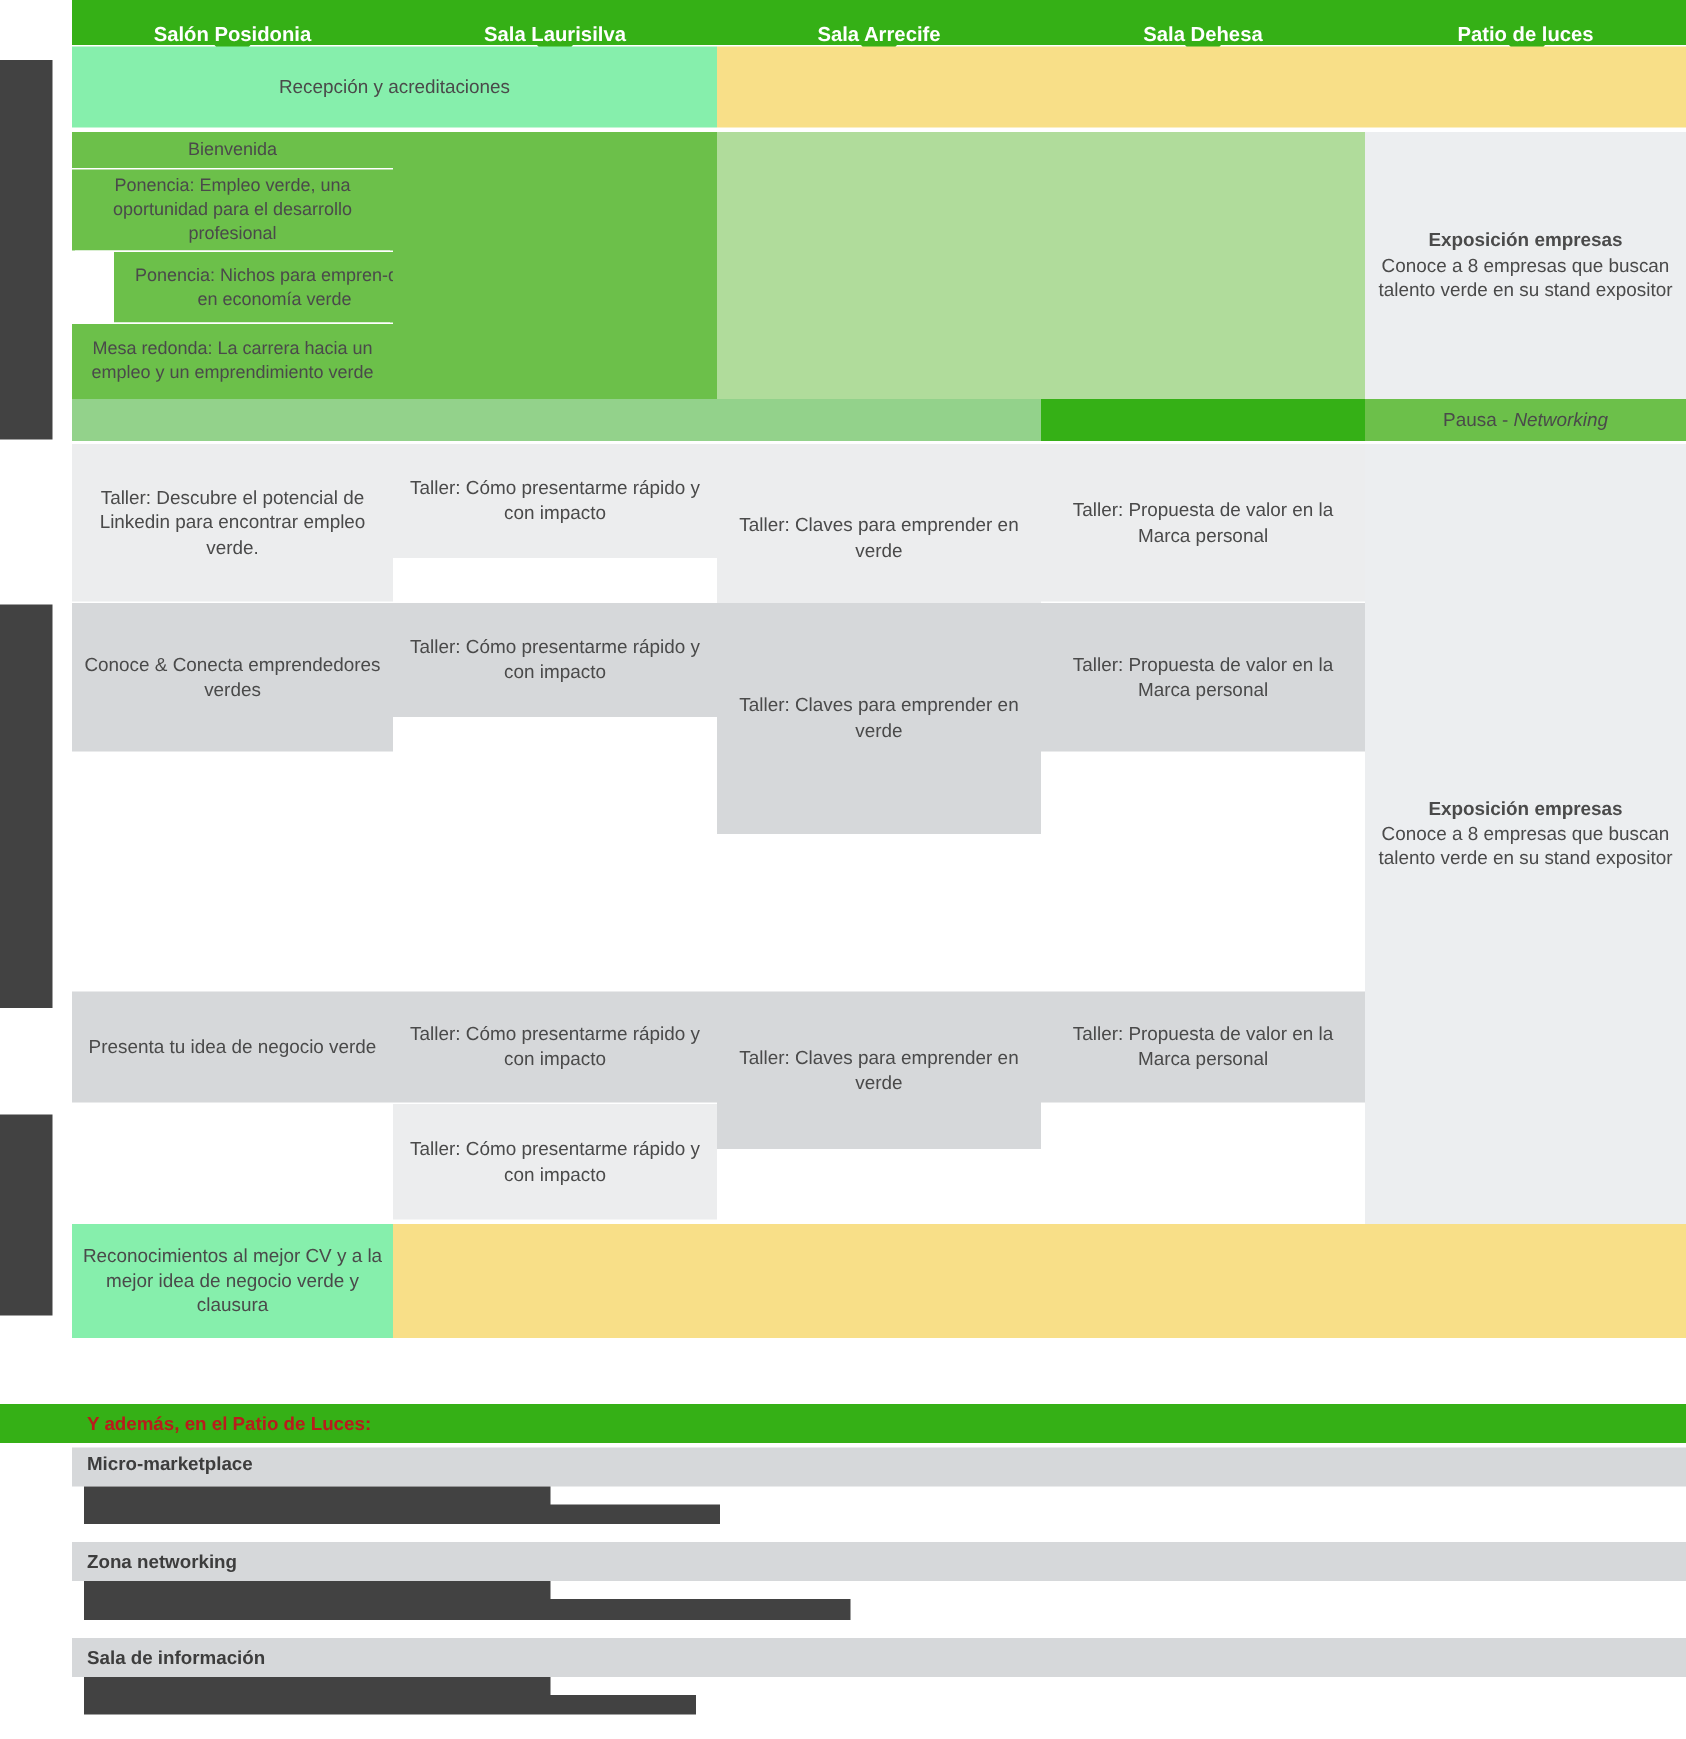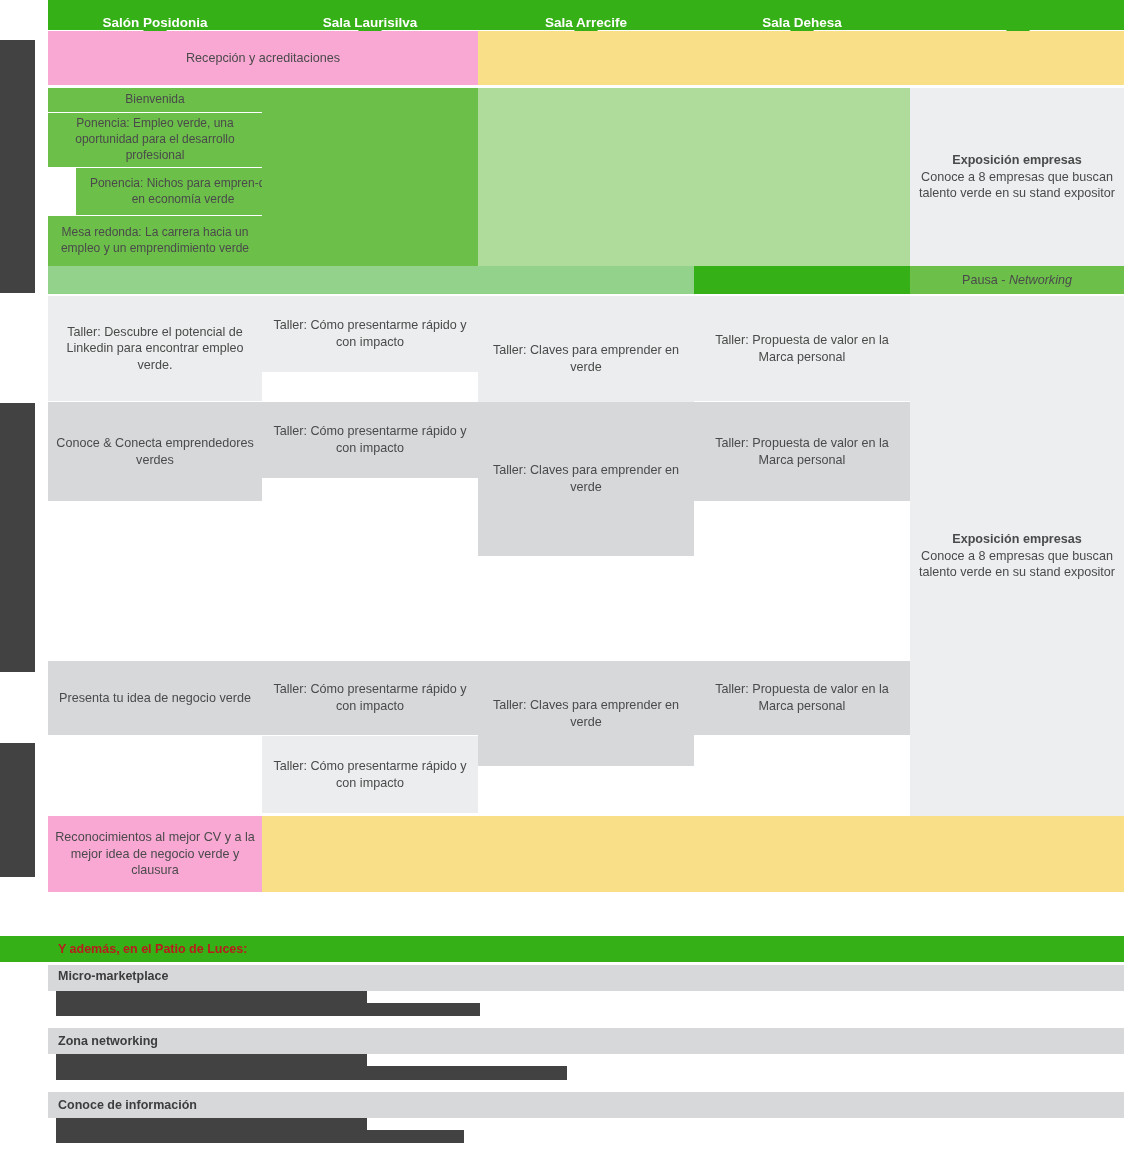--- a/index.html
+++ b/index.html
@@ -37,21 +37,21 @@
   .blk {
     position: absolute;
     display: flex; align-items: center; justify-content: center;
     text-align: center;
     color: #4a4a4a;
     font-size: 12.6px;
     line-height: 1.32;
     padding: 2px 6px;
   }
   .blk.small { font-size: 12px; }
-  .yellow-strong { background: #f9a8d4; }
+  .yellow-strong { background: #86efac; }
   .yellow-light  { background: #f8df88; }
   .green-mid     { background: #6cc04a; }
   .green-pale    { background: #b0dc9b; }
   .green-pale2   { background: #93d28b; }
   .green-dark    { background: #35b016; }
   .gray-light    { background: #ecedee; }
   .gray-mid      { background: #d6d8da; }
   .gray-pale     { background: #eceef0; }
 
   .sep-line {
@@ -96,20 +96,23 @@
   </div>
   <div class="hdr-cell" style="left:262px;width:216px;">
     <span>Sala Laurisilva</span>
   </div>
   <div class="hdr-cell" style="left:478px;width:216px;">
     <span>Sala Arrecife</span>
   </div>
   <div class="hdr-cell" style="left:694px;width:216px;">
     <span>Sala Dehesa</span>
   </div>
+  <div class="hdr-cell" style="left:910px;width:214px;">
+    <span>Patio de luces</span>
+  </div>
 
   <div class="hdr-arrow" style="left:143px;"></div>
   <div class="hdr-arrow" style="left:358px;"></div>
   <div class="hdr-arrow" style="left:574px;"></div>
   <div class="hdr-arrow" style="left:790px;"></div>
   <div class="hdr-arrow" style="left:1006px;"></div>
 
   <div class="blk yellow-strong" style="left:48px;top:31px;width:430px;height:54px;">
     <span>Recepción y acreditaciones</span>
   </div>
@@ -212,17 +215,17 @@
   <div class="f-row-label" style="left:58px;top:963px;">Micro-marketplace</div>
   <div class="redact" style="left:56px;top:991px;width:311px;height:15px;"></div>
   <div class="redact" style="left:56px;top:1003px;width:424px;height:13px;"></div>
 
   <div class="f-row" style="top:1028px;"></div>
   <div class="f-row-label" style="left:58px;top:1028px;">Zona networking</div>
   <div class="redact" style="left:56px;top:1054px;width:311px;height:15px;"></div>
   <div class="redact" style="left:56px;top:1066px;width:511px;height:14px;"></div>
 
   <div class="f-row" style="top:1092px;"></div>
-  <div class="f-row-label" style="left:58px;top:1092px;">Conoce de información</div>
+  <div class="f-row-label" style="left:58px;top:1092px;">Sala de información</div>
   <div class="redact" style="left:56px;top:1118px;width:311px;height:15px;"></div>
   <div class="redact" style="left:56px;top:1130px;width:408px;height:13px;"></div>
 
 </div>
 
 </body></html>

